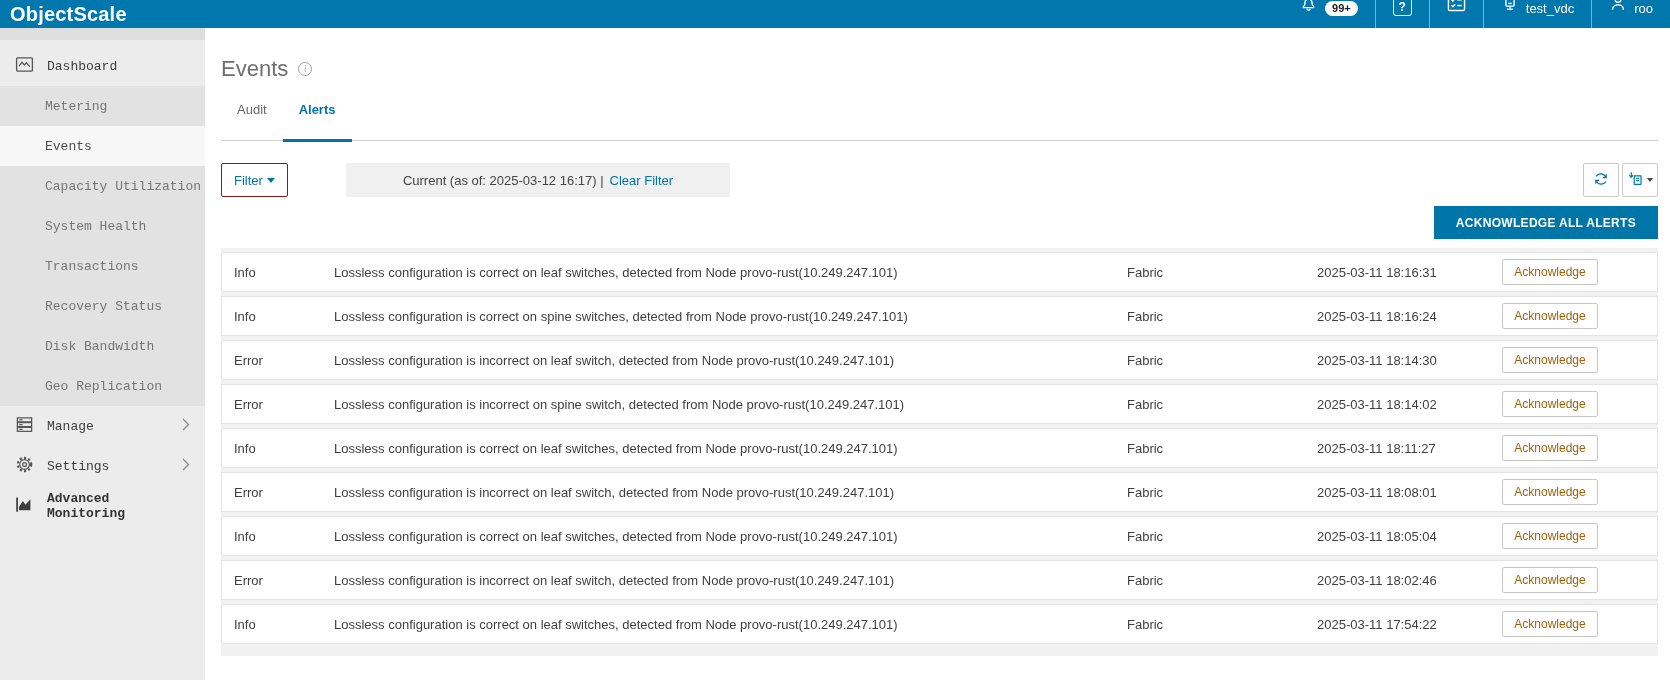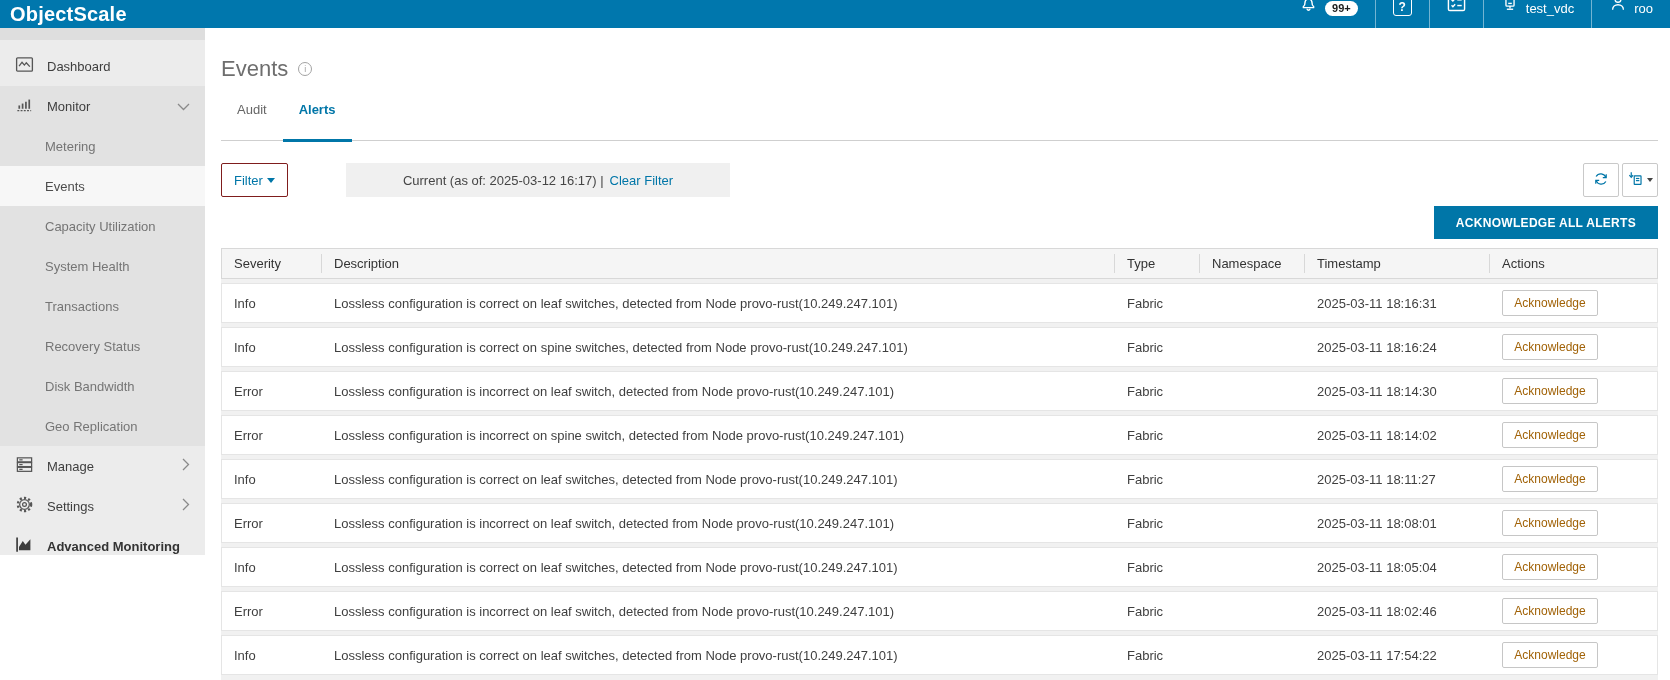--- a/index.html
+++ b/index.html
@@ -13,21 +13,21 @@
   .topbar-right { margin-left:auto; display:flex; align-items:stretch; height:100%; }
   .tb-item { display:flex; align-items:flex-end; gap:7px; padding:16px 17px; cursor:pointer; }
   .tb-divider { width:1px; background:rgba(255,255,255,.45); }
   .badge { background:#fff; color:#1d1d1d; font-size:11px; font-weight:bold;
            border-radius:9px; padding:1px 7px; line-height:13px; }
   .tb-label { font-size:13px; }
   .sq-icon { width:19px; height:19px; border:1.6px solid #fff; border-radius:3px;
              display:flex; align-items:center; justify-content:center; font-size:12px; font-weight:bold; }
 
   
-  .sidebar { position:absolute; top:28px; left:0; width:205px; height:527px; background:#ececec; }
+  .sidebar { position:absolute; top:28px; left:0; width:205px; height:652px; background:#ececec;font-family:Liberation Mono, monospace; }
   .scroll-strip { height:12px; background:#dedede; }
   .nav-pad { height:6px; }
   .nav-item { height:40px; display:flex; align-items:center; gap:13px; padding:0 15px;
               font-size:13px; color:#3e3e3e; cursor:pointer; }
   .nav-item .chev { margin-left:auto; }
   .group { background:#e2e2e2; }
   .sub-item { height:40px; display:flex; align-items:center; padding-left:45px;
               font-size:13px; color:#757575; cursor:pointer; }
   .sub-item.active { background:#f7f7f7; color:#4c4c4c; }
   .nav-item.bold { font-weight:bold; color:#333; }
@@ -148,37 +148,20 @@
     <span>
       <svg width="19" height="19" viewBox="0 0 20 20" fill="none" stroke="#565656" stroke-width="1.4">
         <rect x="1.7" y="3" width="16.6" height="14" rx="1"></rect>
         <path d="M4.3 11.8 L7.4 7.6 L9.9 10.6 L11.9 8.1 L15.6 12.2"></path>
       </svg>
     </span>
     <span>Dashboard</span>
   </div>
 
   <div class="group">
-    <div class="nav-item">
-      <span>
-        <svg width="19" height="19" viewBox="0 0 20 20" fill="none" stroke="#565656" stroke-width="1.8">
-          <line x1="2.5" y1="16.5" x2="17" y2="16.5" stroke-width="1.2" stroke-dasharray="2 1.4"></line>
-          <line x1="4.5" y1="14.5" x2="4.5" y2="11"></line>
-          <line x1="8" y1="14.5" x2="8" y2="9"></line>
-          <line x1="11.5" y1="14.5" x2="11.5" y2="7"></line>
-          <line x1="15" y1="14.5" x2="15" y2="4.8"></line>
-        </svg>
-      </span>
-      <span>Monitor</span>
-      <span class="chev">
-        <svg width="13" height="8" viewBox="0 0 13 8" fill="none" stroke="#8a8a8a" stroke-width="1.3">
-            <path d="M1 1 L6.5 6.5 L12 1"></path>
-          </svg>
-      </span>
-    </div>
     <div class="sub-item">
       <span>Metering</span>
     </div>
     <div class="sub-item active">
       <span>Events</span>
     </div>
     <div class="sub-item">
       <span>Capacity Utilization</span>
     </div>
     <div class="sub-item">
@@ -290,28 +273,20 @@
           <span class="caret-dark"></span>
         </button>
       </div>
     </div>
 
     <div class="ack-row">
       <button class="ack-all-btn">ACKNOWLEDGE ALL ALERTS</button>
     </div>
 
     <div class="tbl">
-      <div class="thead">
-        <div class="th c-sev">Severity</div>
-        <div class="th c-desc">Description</div>
-        <div class="th c-type">Type</div>
-        <div class="th c-ns">Namespace</div>
-        <div class="th c-ts">Timestamp</div>
-        <div class="th c-act">Actions</div>
-      </div>
       <div class="tbody">
 
           <div class="trow">
             <div class="td c-sev">Info</div>
             <div class="td c-desc">Lossless configuration is correct on leaf switches, detected from Node provo-rust(10.249.247.101)</div>
             <div class="td c-type">Fabric</div>
             <div class="td c-ns"></div>
             <div class="td c-ts">2025-03-11 18:16:31</div>
             <div class="td c-act">
               <button class="ack-btn">Acknowledge</button>

